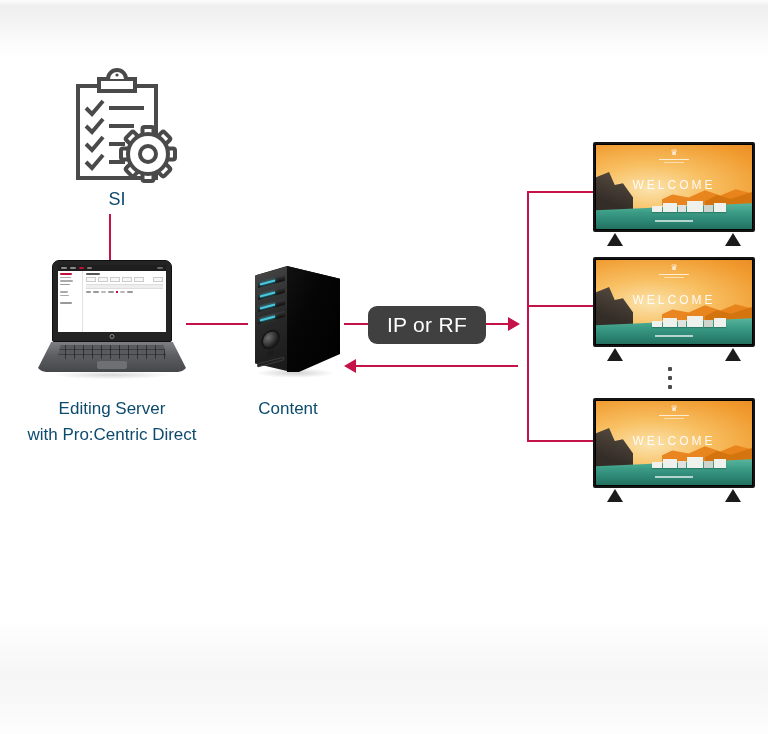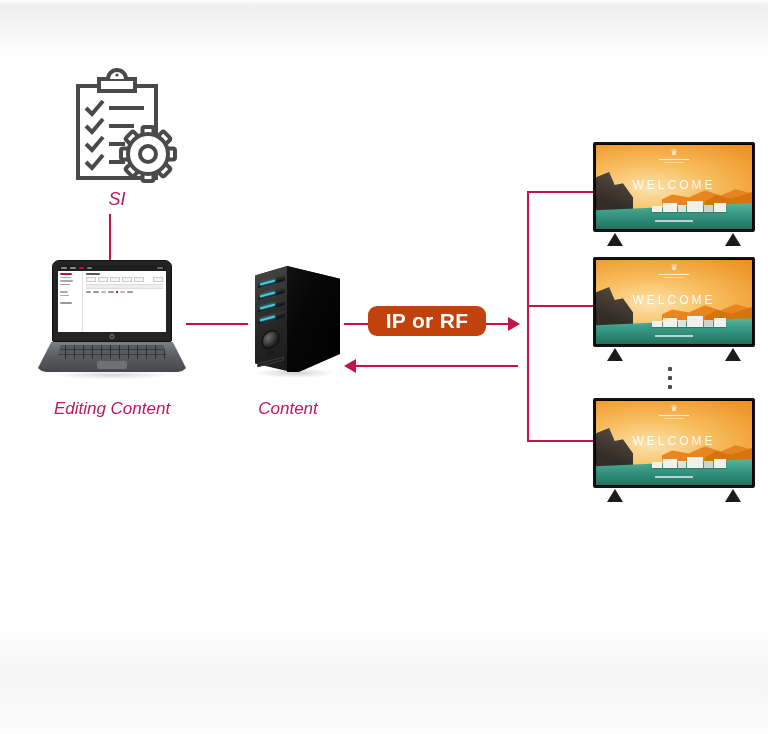--- a/index.html
+++ b/index.html
@@ -11,24 +11,24 @@
   
   .top-shade{left:0;top:0;width:768px;height:60px;
     background:linear-gradient(180deg,#fdfdfd 0%,#efefef 10%,#f3f3f3 35%,#fcfcfc 75%,#ffffff 100%);}
   .bottom-shade{left:0;bottom:0;width:768px;height:115px;
     background:linear-gradient(180deg,rgba(255,255,255,0) 0%,rgba(238,238,238,.55) 50%,rgba(246,246,246,.65) 78%,rgba(251,251,251,.45) 100%);}
   
   .rline{background:#c51349;}
   .arrow-right{width:0;height:0;border-top:7px solid transparent;border-bottom:7px solid transparent;border-left:12px solid #c51349;}
   .arrow-left{width:0;height:0;border-top:7px solid transparent;border-bottom:7px solid transparent;border-right:12px solid #c51349;}
   
-  .caption{color:#be185d;font-size:17px;line-height:26px;text-align:center;font-style:italic;}
-  
-  .badge{left:368px;top:306px;width:118px;height:30px;background:#c2410c;border-radius:9px;
-    display:flex;align-items:center;justify-content:center;color:#fff;font-size:21px;font-weight:bold;letter-spacing:.3px;}
+  .caption{color:#0c4a6e;font-size:17px;line-height:26px;text-align:center;}
+  
+  .badge{left:368px;top:306px;width:118px;height:38px;background:#404040;border-radius:9px;
+    display:flex;align-items:center;justify-content:center;color:#fff;font-size:21px;font-weight:normal;letter-spacing:.3px;}
   
   .laptop{left:36px;top:260px;width:152px;height:114px;}
   .lap-screen{position:absolute;left:16px;top:0;width:120px;height:82px;background:#242424;border-radius:7px 7px 2px 2px;border:1px solid #101010;box-sizing:border-box;}
   .lap-display{position:absolute;left:5px;top:4px;right:5px;bottom:9px;background:#fff;overflow:hidden;}
   .mini-topbar{height:6px;background:#1e1e1e;display:flex;align-items:center;gap:3px;padding:0 3px;}
   .mini-body{display:flex;height:calc(100% - 6px);}
   .mini-side{width:20px;border-right:1px solid #e2e2e2;padding:2px;display:flex;flex-direction:column;gap:2px;}
   .mini-main{flex:1;padding:2px 3px;}
   .bar{height:1.5px;background:#aaa;border-radius:1px;}
   .chiprow{display:flex;gap:2px;margin-top:2px;}
@@ -203,21 +203,22 @@
     <div class="bay" style="top:16px;"></div>
     <div class="bay" style="top:28px;"></div>
     <div class="bay" style="top:40px;"></div>
     <div class="bay" style="top:52px;"></div>
     <div class="emblem"></div>
     <div class="emblem-sq"></div>
     <div class="srv-slot"></div>
   </div>
 
   <div class="abs caption" style="left:0px;top:396px;width:224px;">
-    <div>Editing Content</div>
+    <div>Editing Server</div>
+    <div>with Pro:Centric Direct</div>
   </div>
   <div class="abs caption" style="left:242px;top:396px;width:92px;">Content</div>
 
   <div class="abs rline" style="left:344px;top:323px;width:24px;height:2px;"></div>
   <div class="abs badge">IP or RF</div>
   <div class="abs rline" style="left:486px;top:323px;width:22px;height:2px;"></div>
   <div class="abs arrow-right" style="left:508px;top:317px;"></div>
 
   <div class="abs rline" style="left:355px;top:365px;width:163px;height:2px;"></div>
   <div class="abs arrow-left" style="left:344px;top:359px;"></div>

